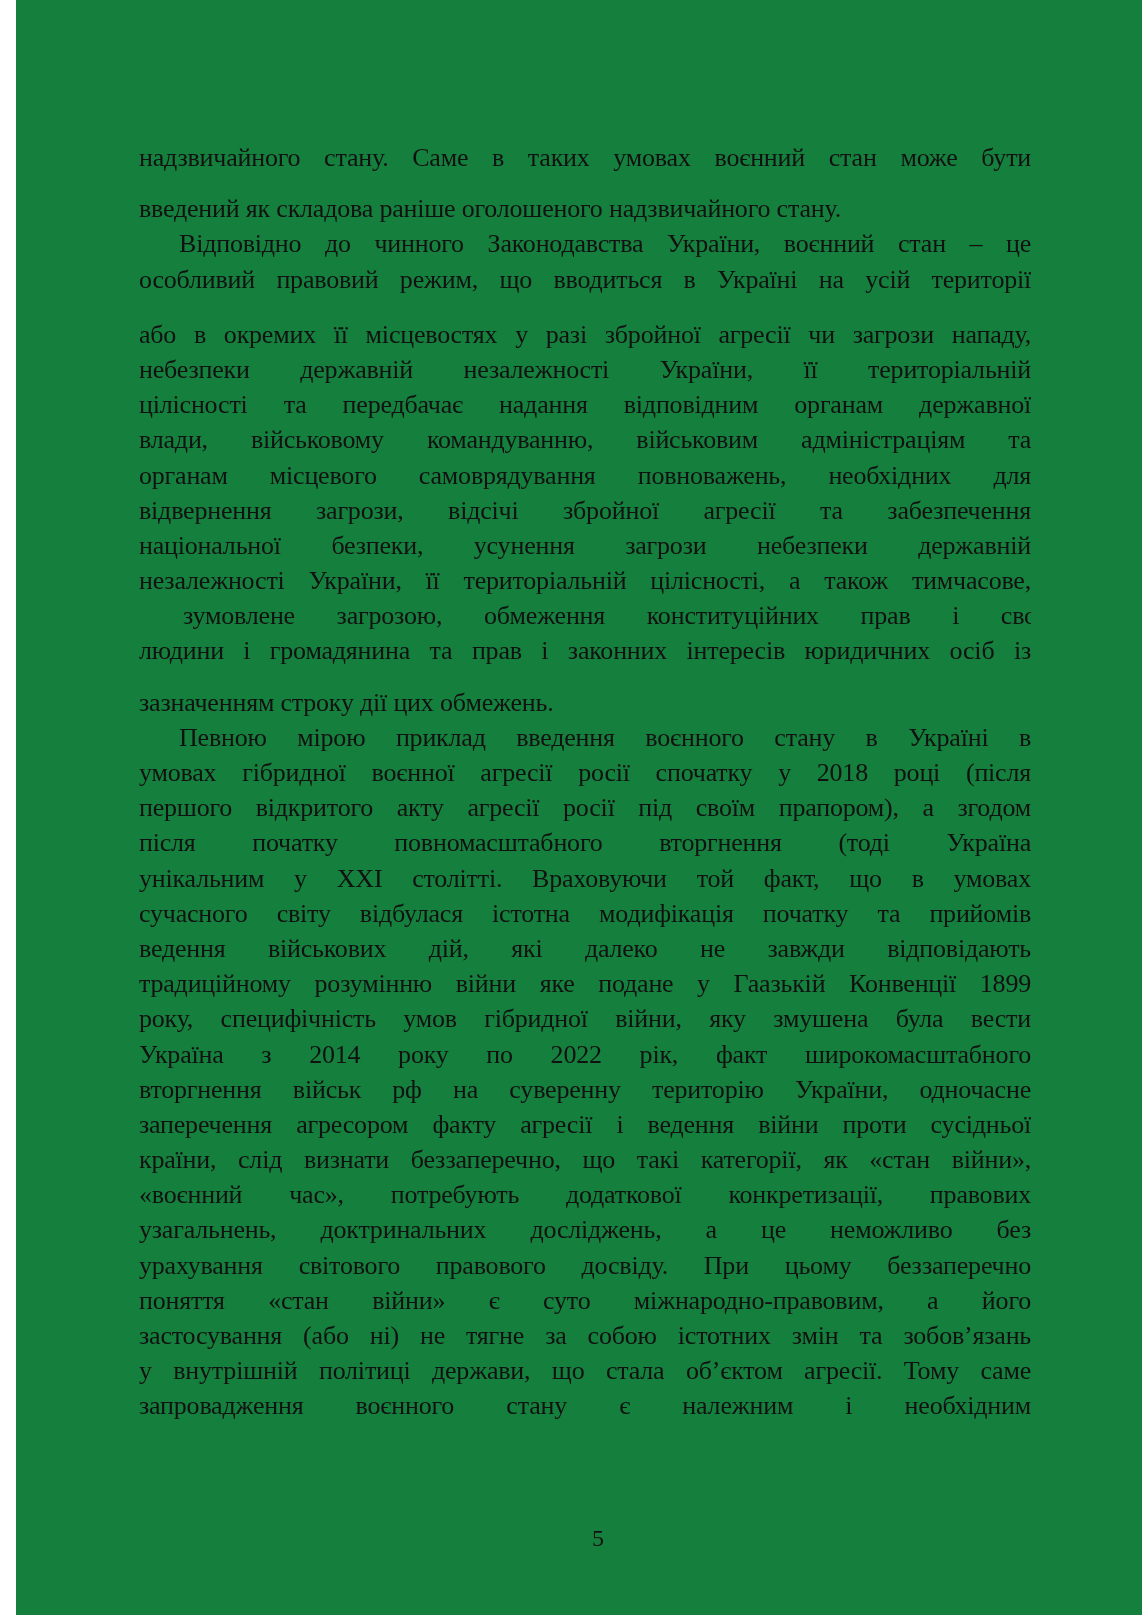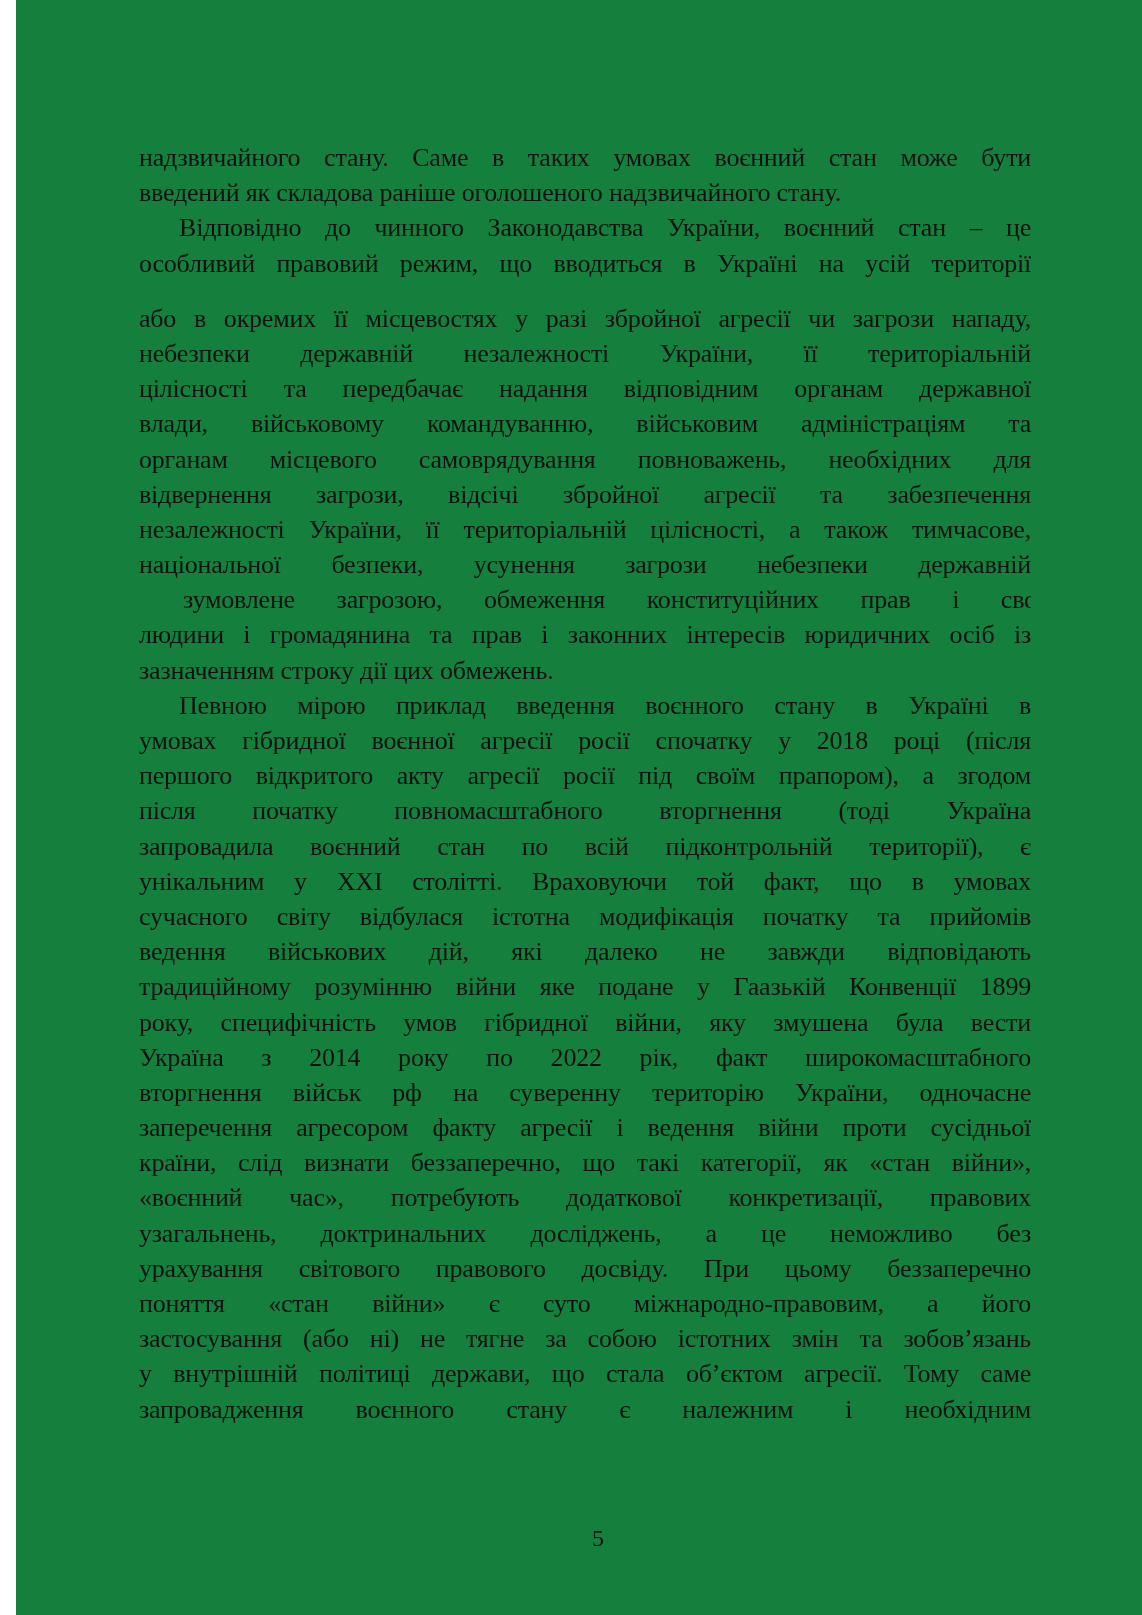--- a/index.html
+++ b/index.html
@@ -40,20 +40,21 @@
       transform-origin: left center;
       letter-spacing: -0.2px;
       word-spacing: 0px;
     }
     .line.indent {
       padding-left: 40px;
     }
     .line.last {
       text-align: left;
       text-align-last: left;
+      margin-top: 16px;
     }
     
     .line {
       white-space: normal;
       overflow: hidden;
     }
     .page-number {
       position: absolute;
       left: 0;
       width: 1142px;
@@ -78,33 +79,32 @@
 
     <div class="paragraph">
       <span class="line indent" style="white-space: nowrap; display: block; word-spacing: 17.35px;">Відповідно до чинного Законодавства України, воєнний стан – це</span>
       <span class="line" style="white-space: nowrap; display: block; word-spacing: 15.12px;">особливий правовий режим, що вводиться в Україні на усій території</span>
       <span class="line" style="white-space: nowrap; display: block; word-spacing: 11.49px; margin-top: 20px;">або в окремих її місцевостях у разі збройної агресії чи загрози нападу,</span>
       <span class="line" style="white-space: nowrap; display: block; word-spacing: 44.25px;">небезпеки державній незалежності України, її територіальній</span>
       <span class="line" style="white-space: nowrap; display: block; word-spacing: 29.79px;">цілісності та передбачає надання відповідним органам державної</span>
       <span class="line" style="white-space: nowrap; display: block; word-spacing: 36.71px;">влади, військовому командуванню, військовим адміністраціям та</span>
       <span class="line" style="white-space: nowrap; display: block; word-spacing: 35.77px;">органам місцевого самоврядування повноважень, необхідних для</span>
       <span class="line" style="white-space: nowrap; display: block; word-spacing: 38.24px;">відвернення загрози, відсічі збройної агресії та забезпечення</span>
+      <span class="line" style="white-space: nowrap; display: block; word-spacing: 44.23px;">національної безпеки, усунення загрози небезпеки державній</span>
       <span class="line" style="white-space: nowrap; display: block; word-spacing: 17.57px;">незалежності України, її територіальній цілісності, а також тимчасове,</span>
-      <span class="line" style="white-space: nowrap; display: block; word-spacing: 44.23px;">національної безпеки, усунення загрози небезпеки державній</span>
       <span class="line" style="white-space: nowrap; display: block; word-spacing: 35.36px; margin-left: 44px;">зумовлене загрозою, обмеження конституційних прав і свобод</span>
       <span class="line" style="white-space: nowrap; display: block; word-spacing: 13.18px;">людини і громадянина та прав і законних інтересів юридичних осіб із</span>
       <span class="line last" style="white-space: nowrap; display: block;">зазначенням строку дії цих обмежень.</span>
     </div>
 
     <div class="paragraph">
       <span class="line indent" style="white-space: nowrap; display: block; word-spacing: 24.23px;">Певною мірою приклад введення воєнного стану в Україні в</span>
       <span class="line" style="white-space: nowrap; display: block; word-spacing: 19.51px;">умовах гібридної воєнної агресії росії спочатку  у 2018 році (після</span>
       <span class="line" style="white-space: nowrap; display: block; word-spacing: 17.35px;">першого відкритого акту агресії росії під своїм прапором), а згодом</span>
       <span class="line" style="white-space: nowrap; display: block; word-spacing: 50.36px;">після початку повномасштабного вторгнення (тоді Україна</span>
-      <span class="line" style="white-space: nowrap; display: block; word-spacing: 30.35px;">запровадила воєнний стан по всій підконтрольній території), є</span>
       <span class="line" style="white-space: nowrap; display: block; word-spacing: 23.54px;">унікальним у XXI столітті. Враховуючи той факт, що в умовах</span>
       <span class="line" style="white-space: nowrap; display: block; word-spacing: 21.52px;">сучасного світу відбулася істотна модифікація початку та прийомів</span>
       <span class="line" style="white-space: nowrap; display: block; word-spacing: 36.16px;">ведення військових дій, які далеко не завжди відповідають</span>
       <span class="line" style="white-space: nowrap; display: block; word-spacing: 17.38px;">традиційному розумінню війни яке подане у Гаазькій Конвенції 1899</span>
       <span class="line" style="white-space: nowrap; display: block; word-spacing: 21.11px;">року, специфічність умов гібридної війни, яку змушена була вести</span>
       <span class="line" style="white-space: nowrap; display: block; word-spacing: 31.46px;">Україна з 2014 року по 2022 рік, факт широкомасштабного</span>
       <span class="line" style="white-space: nowrap; display: block; word-spacing: 24.96px;">вторгнення військ рф на суверенну територію України, одночасне</span>
       <span class="line" style="white-space: nowrap; display: block; word-spacing: 17.85px;">заперечення агресором факту агресії і ведення війни проти сусідньої</span>
       <span class="line" style="white-space: nowrap; display: block; word-spacing: 15.4px;">країни, слід визнати беззаперечно, що такі категорії, як «стан війни»,</span>
       <span class="line" style="white-space: nowrap; display: block; word-spacing: 40.59px;">«воєнний час», потребують додаткової конкретизації, правових</span>

